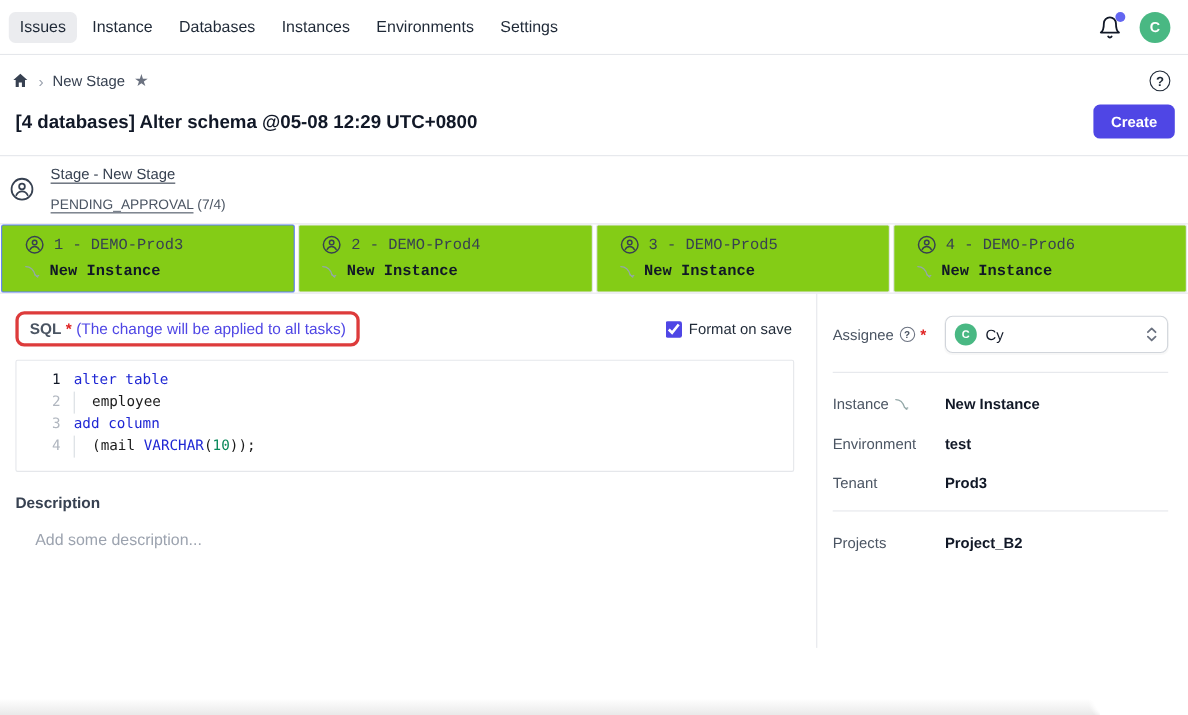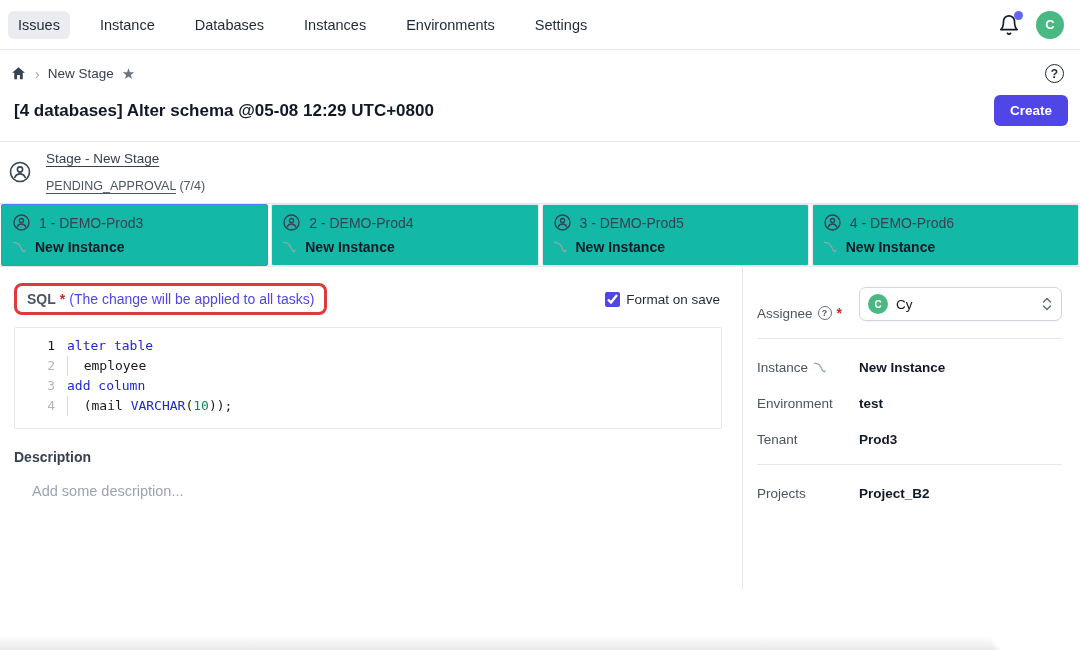--- a/index.html
+++ b/index.html
@@ -2,21 +2,21 @@
 <html><head>
 <meta charset="utf-8">
 <style>
   * { box-sizing: border-box; margin: 0; padding: 0; }
   html,body { width:1080px; height:650px; overflow:hidden; background:#fff;
     font-family:"Liberation Sans",sans-serif; color:#111827; position:relative; }
 
   
   .topnav { height:50px; display:flex; align-items:center; padding:0 16px 0 8px;
     border-bottom:1px solid #e5e7eb; }
-  .nav-items { display:flex; align-items:center; gap:20px; }
+  .nav-items { display:flex; align-items:center; gap:4px; }
   .nav-item { font-size:14.5px; color:#1f2937; padding:6px 10px; border-radius:6px;
     cursor:pointer; white-space:nowrap; }
   .nav-item.active { background:#ebecef; }
   .topnav-right { margin-left:auto; display:flex; align-items:center; gap:16px; }
   .bell-wrap { position:relative; width:22px; height:22px; }
   .bell-dot { position:absolute; top:-3px; right:-3px; width:9px; height:9px;
     border-radius:50%; background:#6366f1; }
   .avatar { width:28px; height:28px; border-radius:50%; background:#49b883; color:#fff;
     display:flex; align-items:center; justify-content:center; font-size:13px; font-weight:bold; }
 
@@ -41,22 +41,22 @@
   
   .stage { display:flex; align-items:center; gap:14px; padding:9px 14px 10px 8px; }
   .stage-texts { display:flex; flex-direction:column; gap:13px; }
   .stage-name { font-size:13.5px; color:#374151; text-decoration:underline;
     text-underline-offset:3px; cursor:pointer; }
   .stage-status-line { font-size:12.5px; color:#4b5563; }
   .stage-status { text-decoration:underline; text-underline-offset:3px; cursor:pointer; }
 
   
   .cards-row { display:flex; gap:3px; padding:0 1px; }
-  .task-card { flex:1; border:1px solid #e5e7eb; background:#14b8a6; padding:8px 10px 10px 10px;
-    cursor:pointer; border-radius:2px; }
+  .task-card { flex:1; border:1px solid #e5e7eb; background:#84cc16; padding:8px 10px 10px 20px;
+    cursor:pointer; border-radius:2px;font-family:Liberation Mono, monospace; }
   .task-card.selected { border:1px solid #5b7cf9; }
   .card-line1 { display:flex; align-items:center; gap:8px; font-size:14px; color:#374151; }
   .card-line2 { display:flex; align-items:center; gap:8px; font-size:14px; font-weight:bold;
     color:#111827; margin-top:7px; }
   .hr-cards { margin-top:0; }
 
   
   .main { display:flex; align-items:stretch; }
   .main-left { flex:1; padding:16px 14px 0 14px; }
   .sidebar { width:338px; border-left:1px solid #e5e7eb; padding:20px 18px 0 14px;
@@ -83,21 +83,21 @@
   .guide { border-left:1px solid #d7dce1; display:inline-block; }
   .tok-kw { color:#1f27d4; }
   .tok-num { color:#09885a; }
   .tok-plain { color:#1a1a1a; }
 
   .desc-label { margin-top:20px; font-size:14px; font-weight:bold; color:#374151; }
   .desc-placeholder { margin-top:18px; padding-left:18px; font-size:14.5px; color:#9ca3af;
     cursor:text; }
 
   
-  .assignee-row { display:flex; align-items:flex-end; }
+  .assignee-row { display:flex; align-items:center; }
   .assignee-label-wrap { display:flex; align-items:center; gap:5px; width:102px; flex-shrink:0; }
   .side-label { font-size:13.5px; color:#4b5563; }
   .mini-help { width:14px; height:14px; border:1.4px solid #6b7280; border-radius:50%;
     display:flex; align-items:center; justify-content:center; font-size:9px; color:#4b5563;
     font-weight:bold; }
   .assignee-select { flex:1; border:1px solid #d1d5db; border-radius:7px; height:34px;
     display:flex; align-items:center; padding:0 8px 0 8px; gap:8px; cursor:pointer;
     background:#fff; box-shadow:0 1px 1px rgba(0,0,0,0.03); }
   .avatar-sm { width:20px; height:20px; border-radius:50%; background:#49b883; color:#fff;
     display:flex; align-items:center; justify-content:center; font-size:10px; font-weight:bold; }

